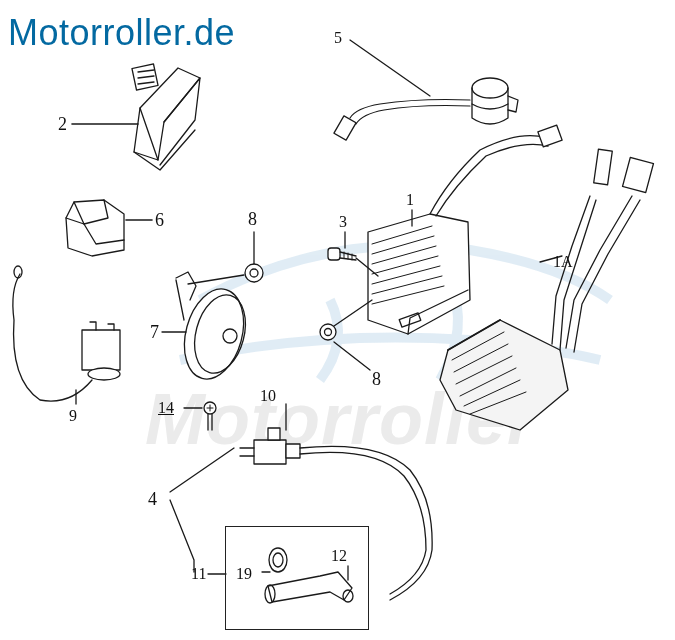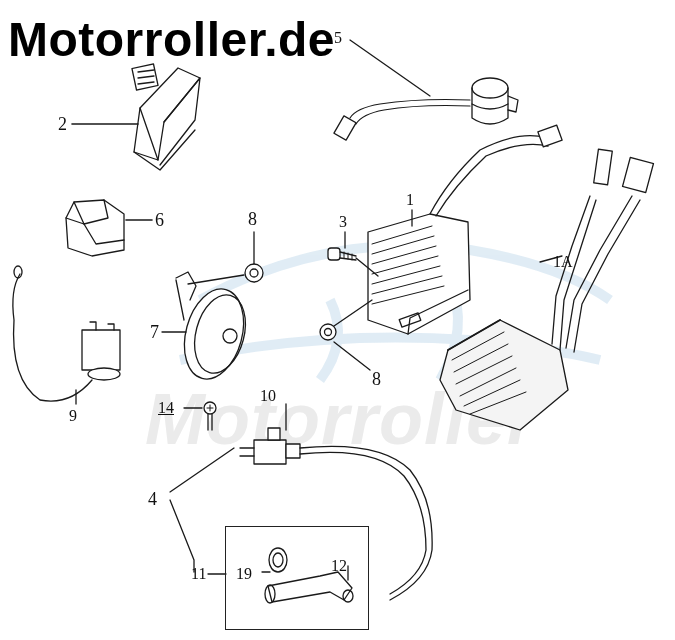--- a/index.html
+++ b/index.html
@@ -1,17 +1,17 @@
 <!DOCTYPE html>
 <html><head>
 <meta charset="utf-8">
 <style>
   html, body { margin:0; padding:0; background:#ffffff; }
   body { width:675px; height:640px; position:relative; overflow:hidden; font-family:"Liberation Serif", serif; }
-  .watermark-top { position:absolute; left:8px; top:12px; font-family:"Liberation Sans", sans-serif; font-size:48px; color:#000000; letter-spacing:0.5px; white-space:nowrap;font-weight:bold; }
+  .watermark-top { position:absolute; left:8px; top:12px; font-family:"Liberation Sans", sans-serif; font-size:36px; color:#0369a1; letter-spacing:0.5px; white-space:nowrap; }
   .watermark-mid { position:absolute; left:145px; top:378px; font-family:"Liberation Sans", sans-serif; font-weight:bold; font-style:italic; font-size:72px; color:#ebebeb; letter-spacing:1px; white-space:nowrap; }
   svg.diagram { position:absolute; left:0; top:0; }
   .lbl { position:absolute; font-size:18px; color:#111; line-height:1; white-space:nowrap; }
   .lbl.sm { font-size:16px; }
   .inset-box { position:absolute; left:225px; top:526px; width:144px; height:104px; border:1px solid #222; box-sizing:border-box; }
 </style>
 </head>
 <body>
 
 <div class="watermark-top">Motorroller.de</div>
@@ -166,13 +166,13 @@
 <div class="lbl sm" style="left:406px;top:192px;">1</div>
 <div class="lbl sm" style="left:517px;top:254px;margin-left:36px;">1A</div>
 <div class="lbl" style="left:150px;top:323px;">7</div>
 <div class="lbl" style="left:372px;top:370px;">8</div>
 <div class="lbl sm" style="left:69px;top:408px;">9</div>
 <div class="lbl sm" style="left:158px;top:400px;text-decoration:underline;">14</div>
 <div class="lbl sm" style="left:260px;top:388px;">10</div>
 <div class="lbl" style="left:148px;top:490px;">4</div>
 <div class="lbl sm" style="left:180px;top:566px;margin-left:11px;">11</div>
 <div class="lbl sm" style="left:236px;top:566px;">19</div>
-<div class="lbl sm" style="left:331px;top:548px;margin-top:10px;">12</div>
+<div class="lbl sm" style="left:331px;top:548px;">12</div>
 
 </body></html>

